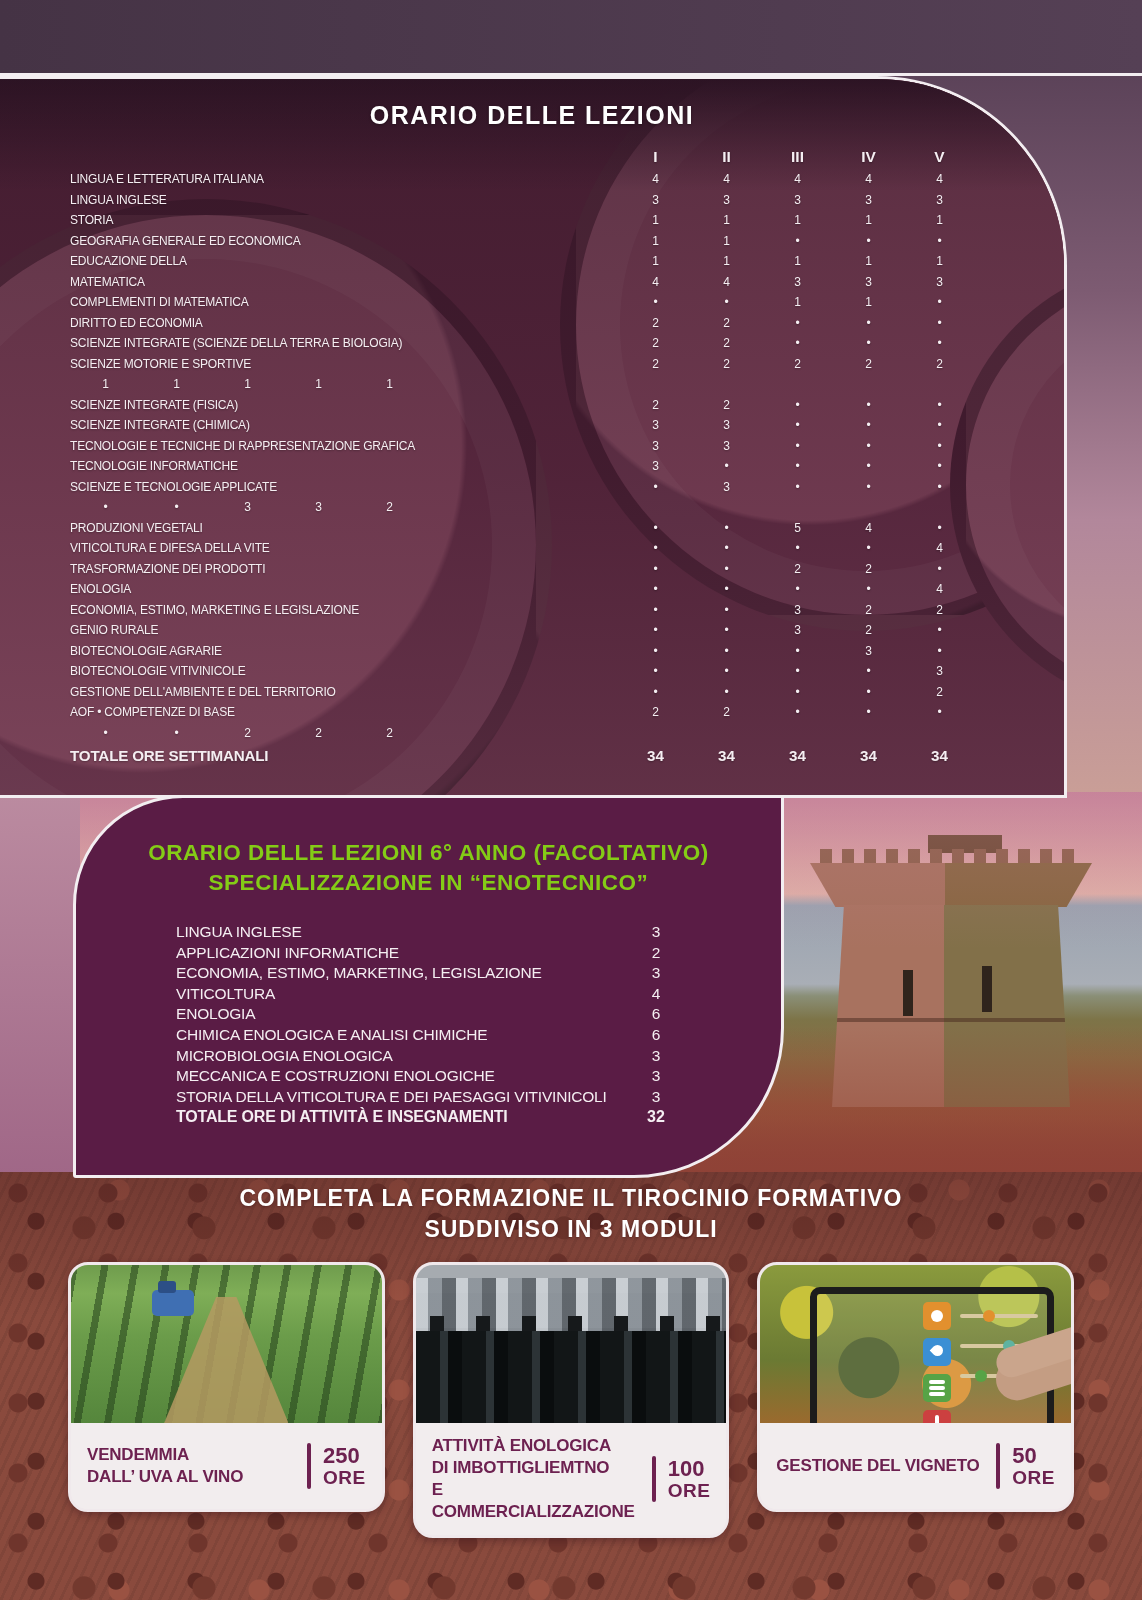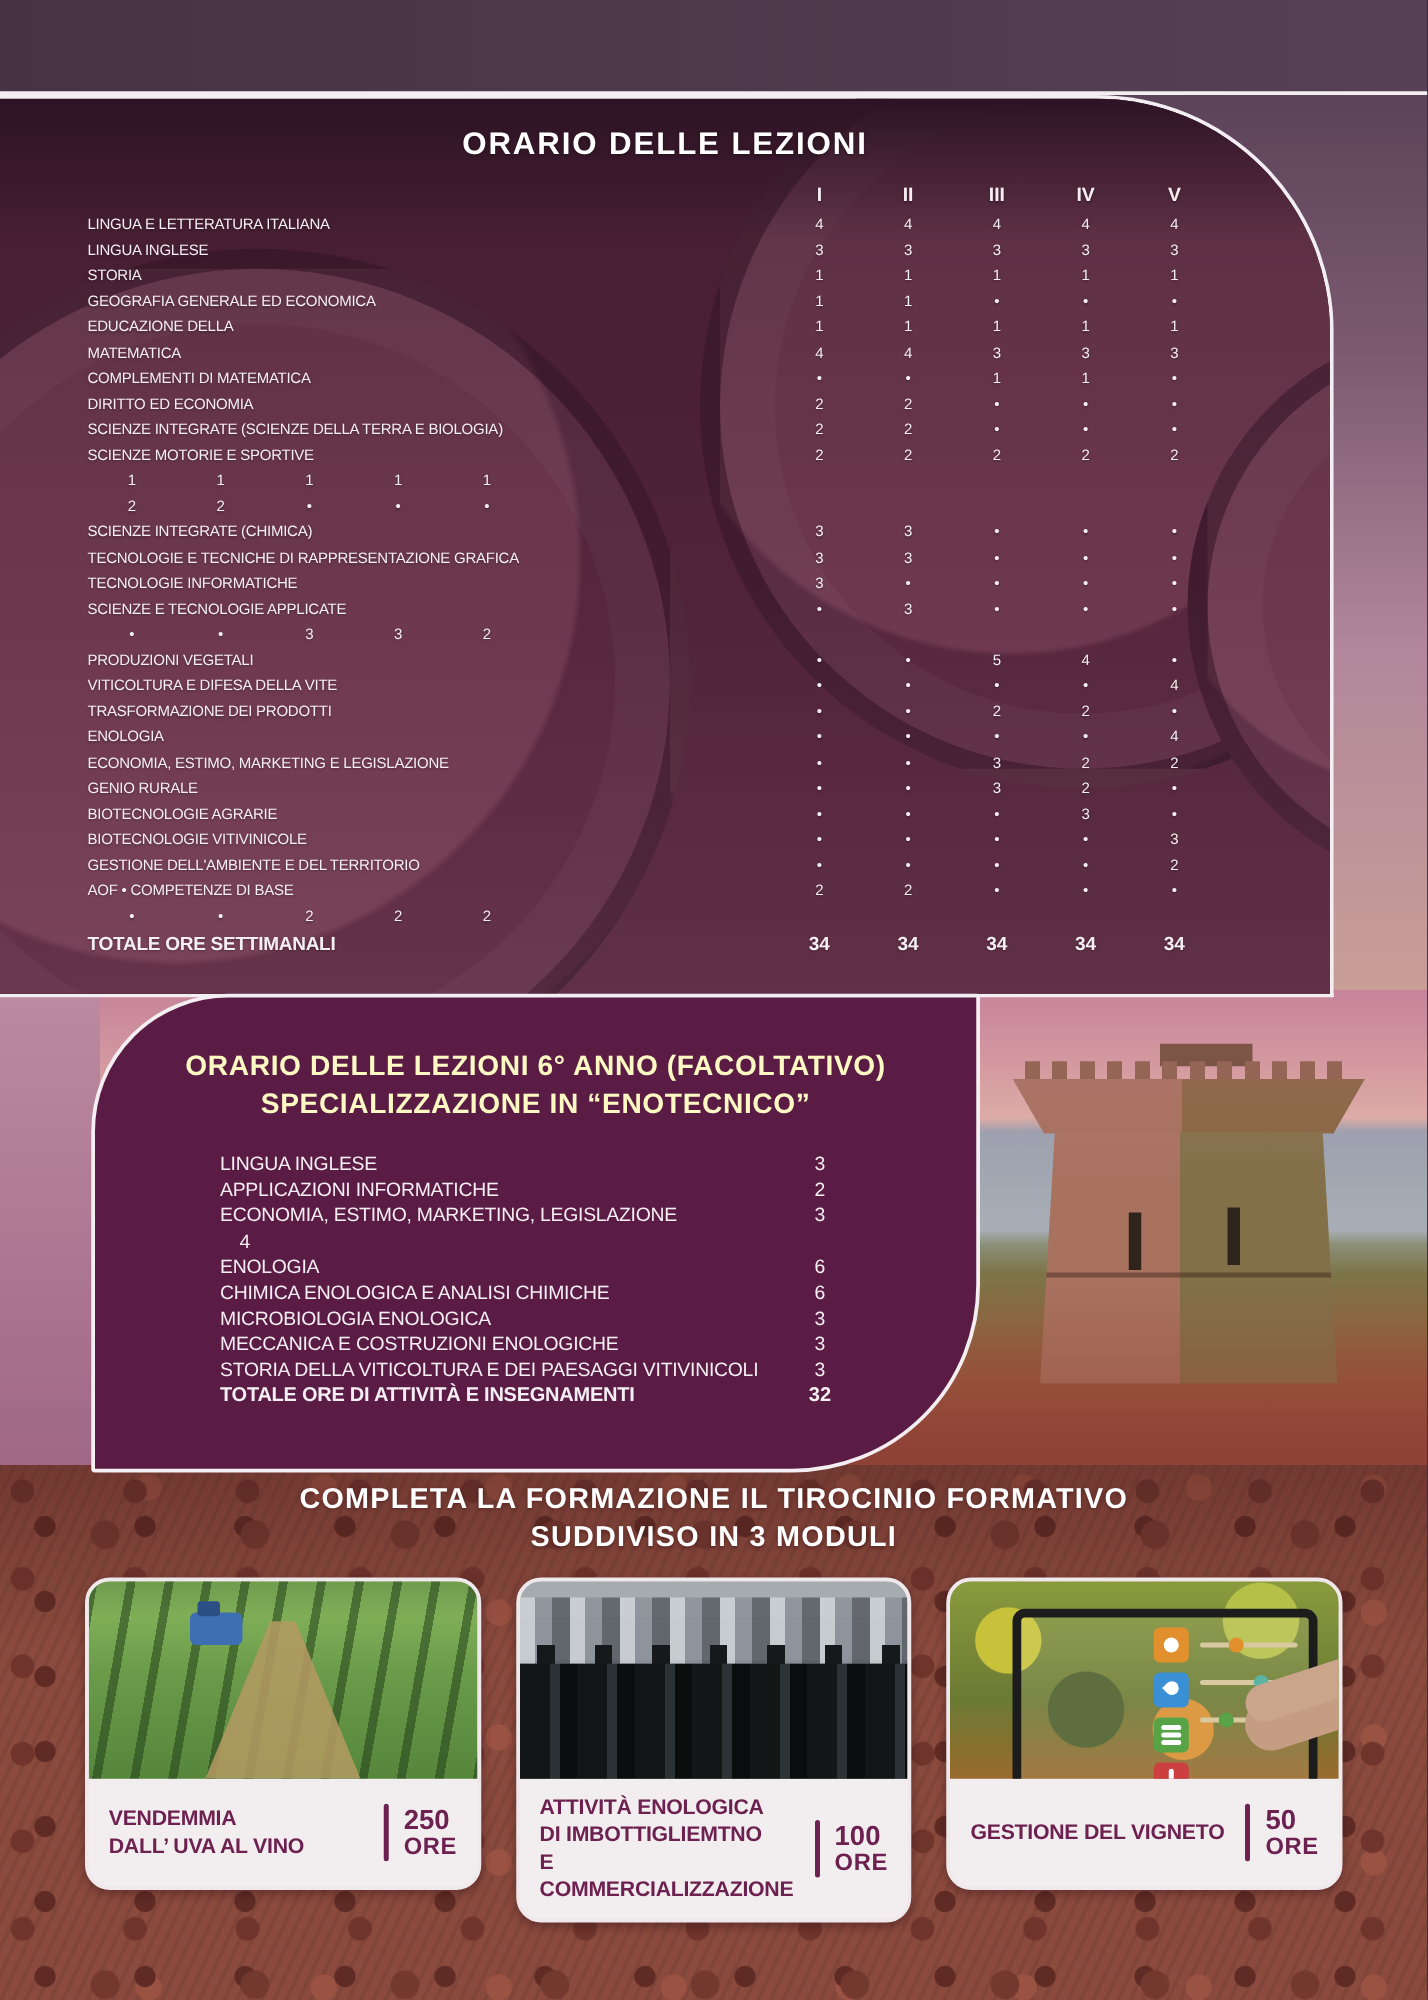--- a/index.html
+++ b/index.html
@@ -73,21 +73,21 @@
   .srow{display:flex;align-items:center;height:20.5px;padding-left:70px;font-size:12px;}
   .srow .lbl{width:550px;white-space:nowrap;letter-spacing:-.2px;}
   .srow .val{width:71px;text-align:center;}
   .head{height:24px;font-weight:bold;font-size:15.5px;}
   .total{font-weight:bold;font-size:15.2px;margin-top:2px;}
   
   .panel2{position:absolute;left:73px;top:795px;width:705px;height:377px;z-index:5;
     background:#5a1c45;border:3px solid #f3eef1;border-radius:110px 3px 150px 3px;
     color:#f5eef2;}
   .p2-title{margin-top:40px;text-align:center;font-size:22.5px;font-weight:bold;
-    letter-spacing:.5px;line-height:30px;color:#fef9c3;}
+    letter-spacing:.5px;line-height:30px;color:#84cc16;}
   .p2-rows{margin:24px 0 0 100px;width:540px;font-size:15.5px;line-height:20.6px;}
   .p2row{display:flex;}
   .p2row .lbl{width:460px;white-space:nowrap;letter-spacing:-.2px;}
   .p2row .val{width:40px;text-align:center;}
   .p2total{font-weight:bold;font-size:16px;}
   
   .headline{position:absolute;left:0;top:1183px;width:1142px;z-index:6;text-align:center;
     color:#fff;font-weight:bold;font-size:23px;letter-spacing:1px;line-height:31px;
     text-shadow:0 1px 3px rgba(60,15,20,.5);}
   .cards{position:absolute;left:68px;top:1262px;width:1006px;z-index:7;
@@ -278,20 +278,21 @@
 
           <div class="srow">
             <span class="val">1</span>
             <span class="val">1</span>
             <span class="val">1</span>
             <span class="val">1</span>
             <span class="val">1</span>
           </div>
 
           <div class="srow">
+            <span class="lbl">SCIENZE INTEGRATE (FISICA)</span>
             <span class="val">2</span>
             <span class="val">2</span>
             <span class="val">•</span>
             <span class="val">•</span>
             <span class="val">•</span>
           </div>
 
           <div class="srow">
             <span class="lbl">SCIENZE INTEGRATE (CHIMICA)</span>
             <span class="val">3</span>
@@ -461,20 +462,21 @@
           <span class="lbl">APPLICAZIONI INFORMATICHE</span>
           <span class="val">2</span>
         </div>
 
         <div class="p2row">
           <span class="lbl">ECONOMIA, ESTIMO, MARKETING, LEGISLAZIONE</span>
           <span class="val">3</span>
         </div>
 
         <div class="p2row">
+          <span class="lbl">VITICOLTURA</span>
           <span class="val">4</span>
         </div>
 
         <div class="p2row">
           <span class="lbl">ENOLOGIA</span>
           <span class="val">6</span>
         </div>
 
         <div class="p2row">
           <span class="lbl">CHIMICA ENOLOGICA E ANALISI CHIMICHE</span>

